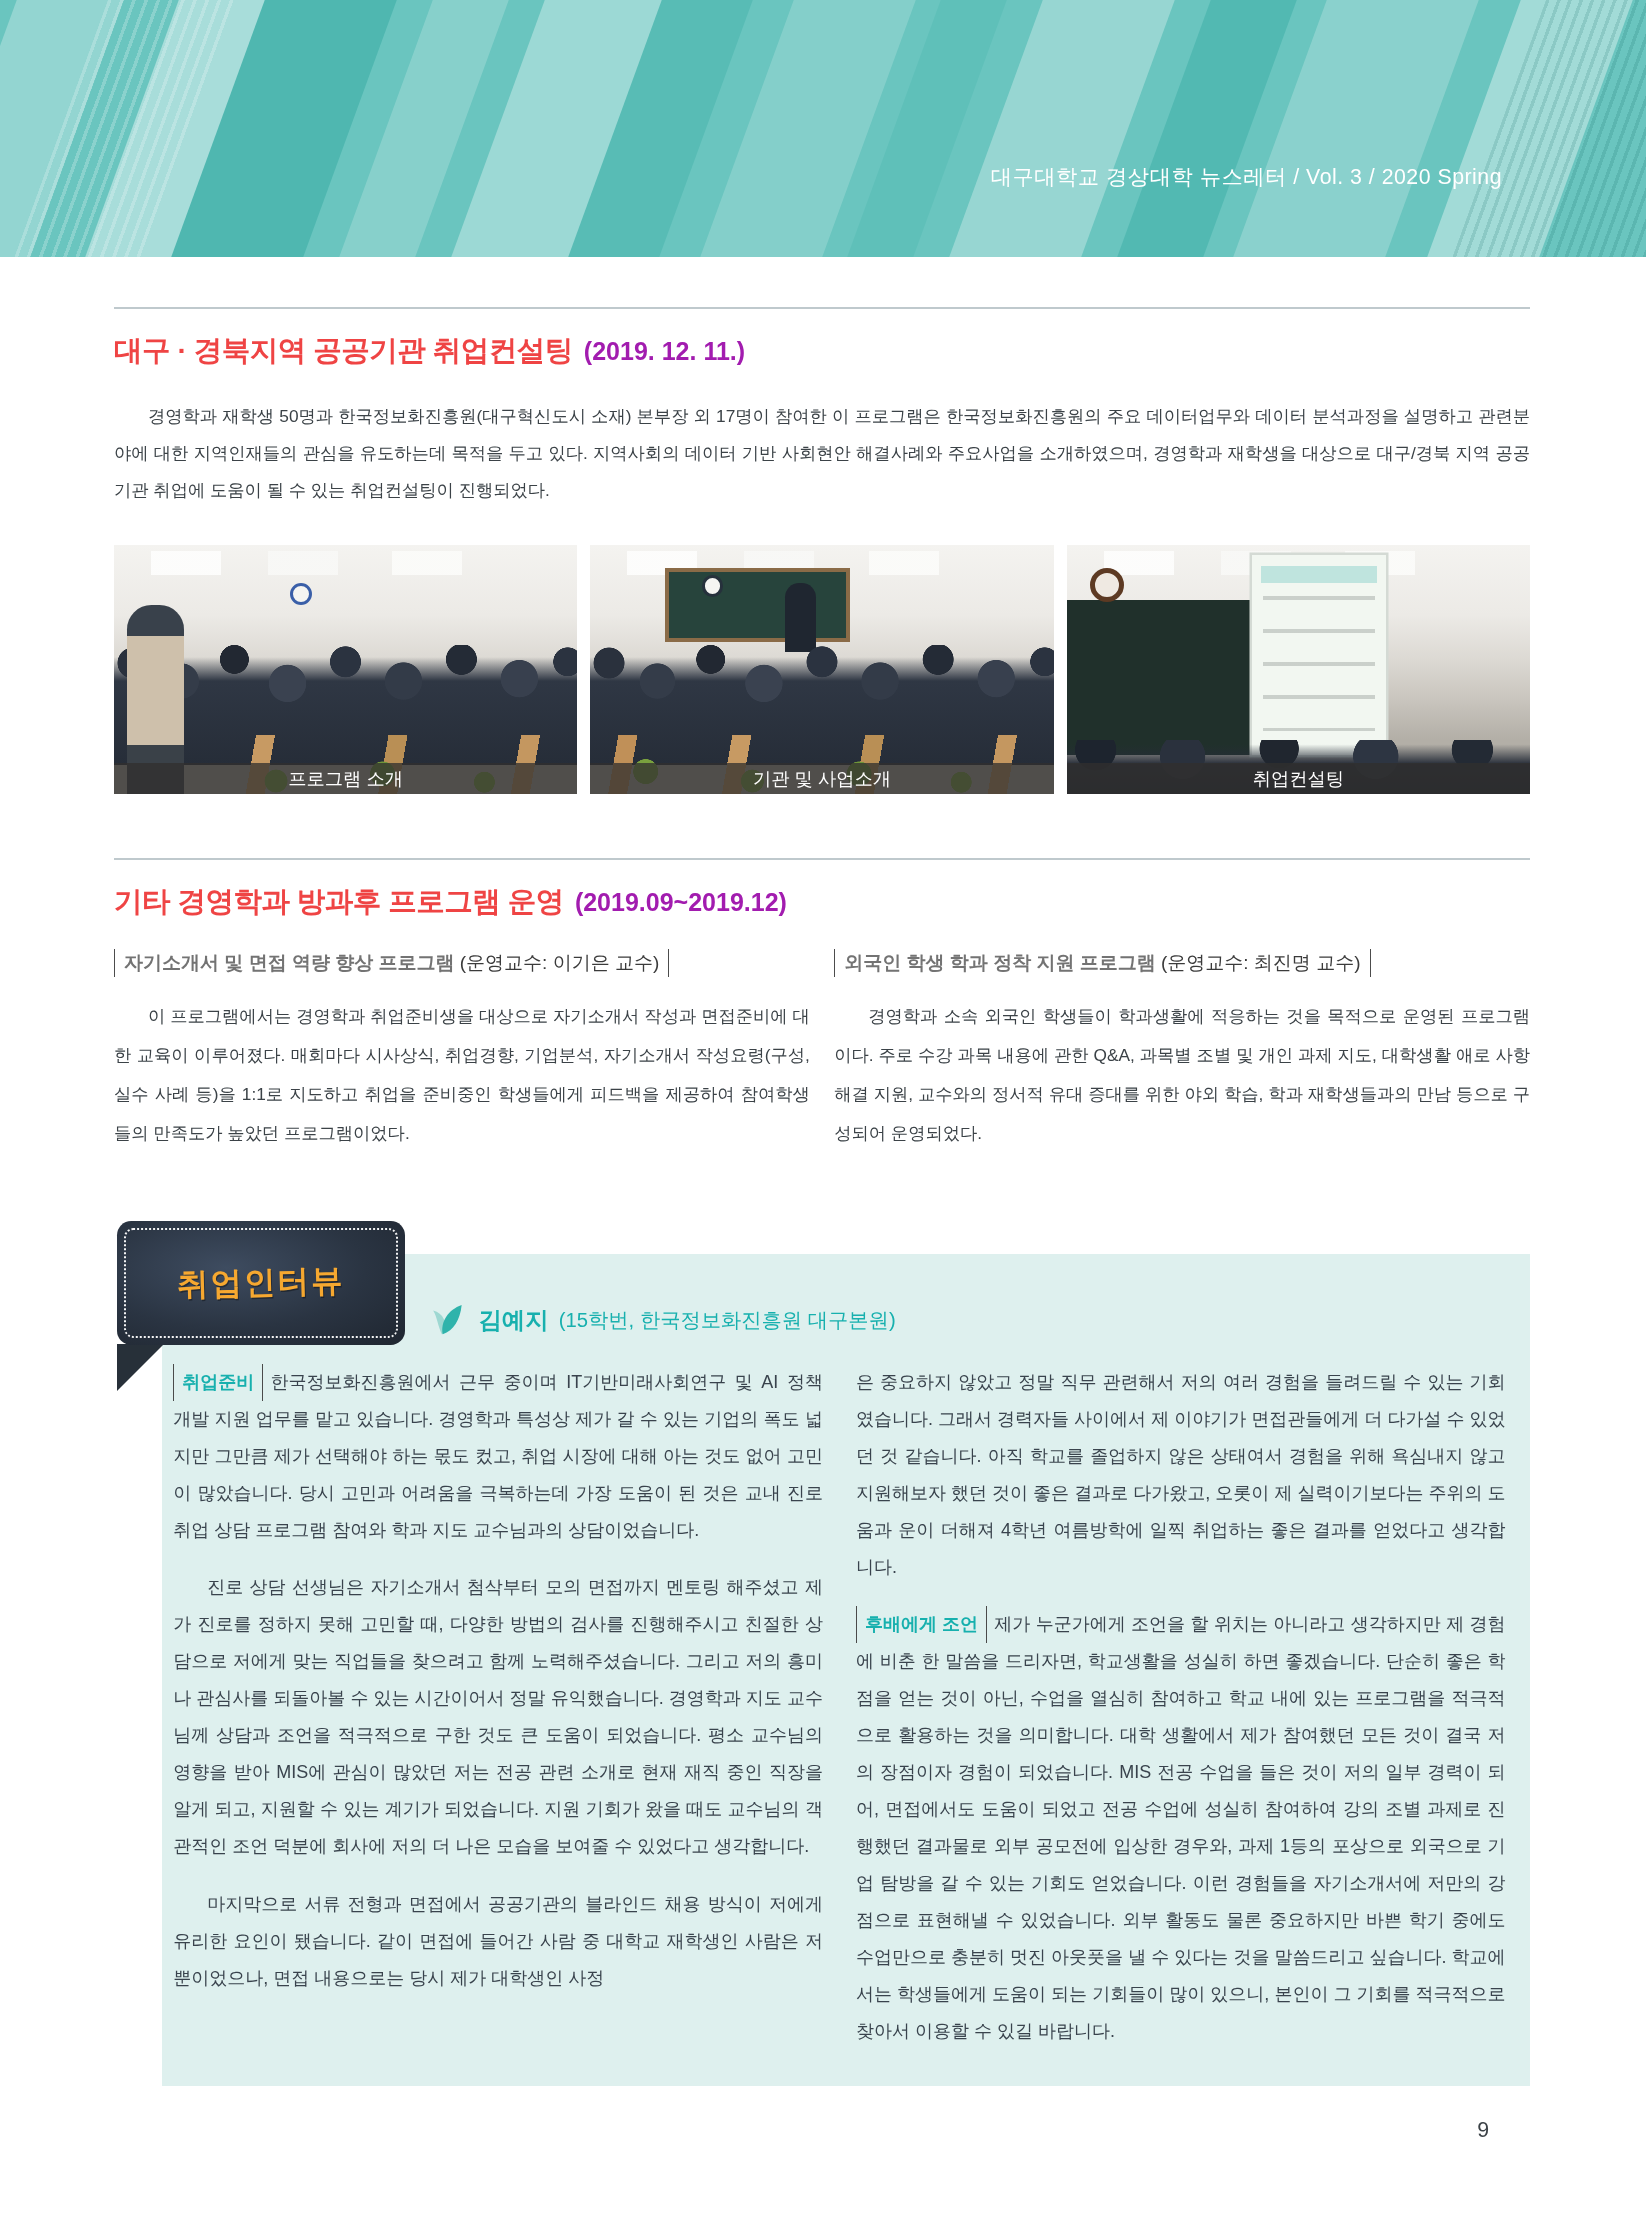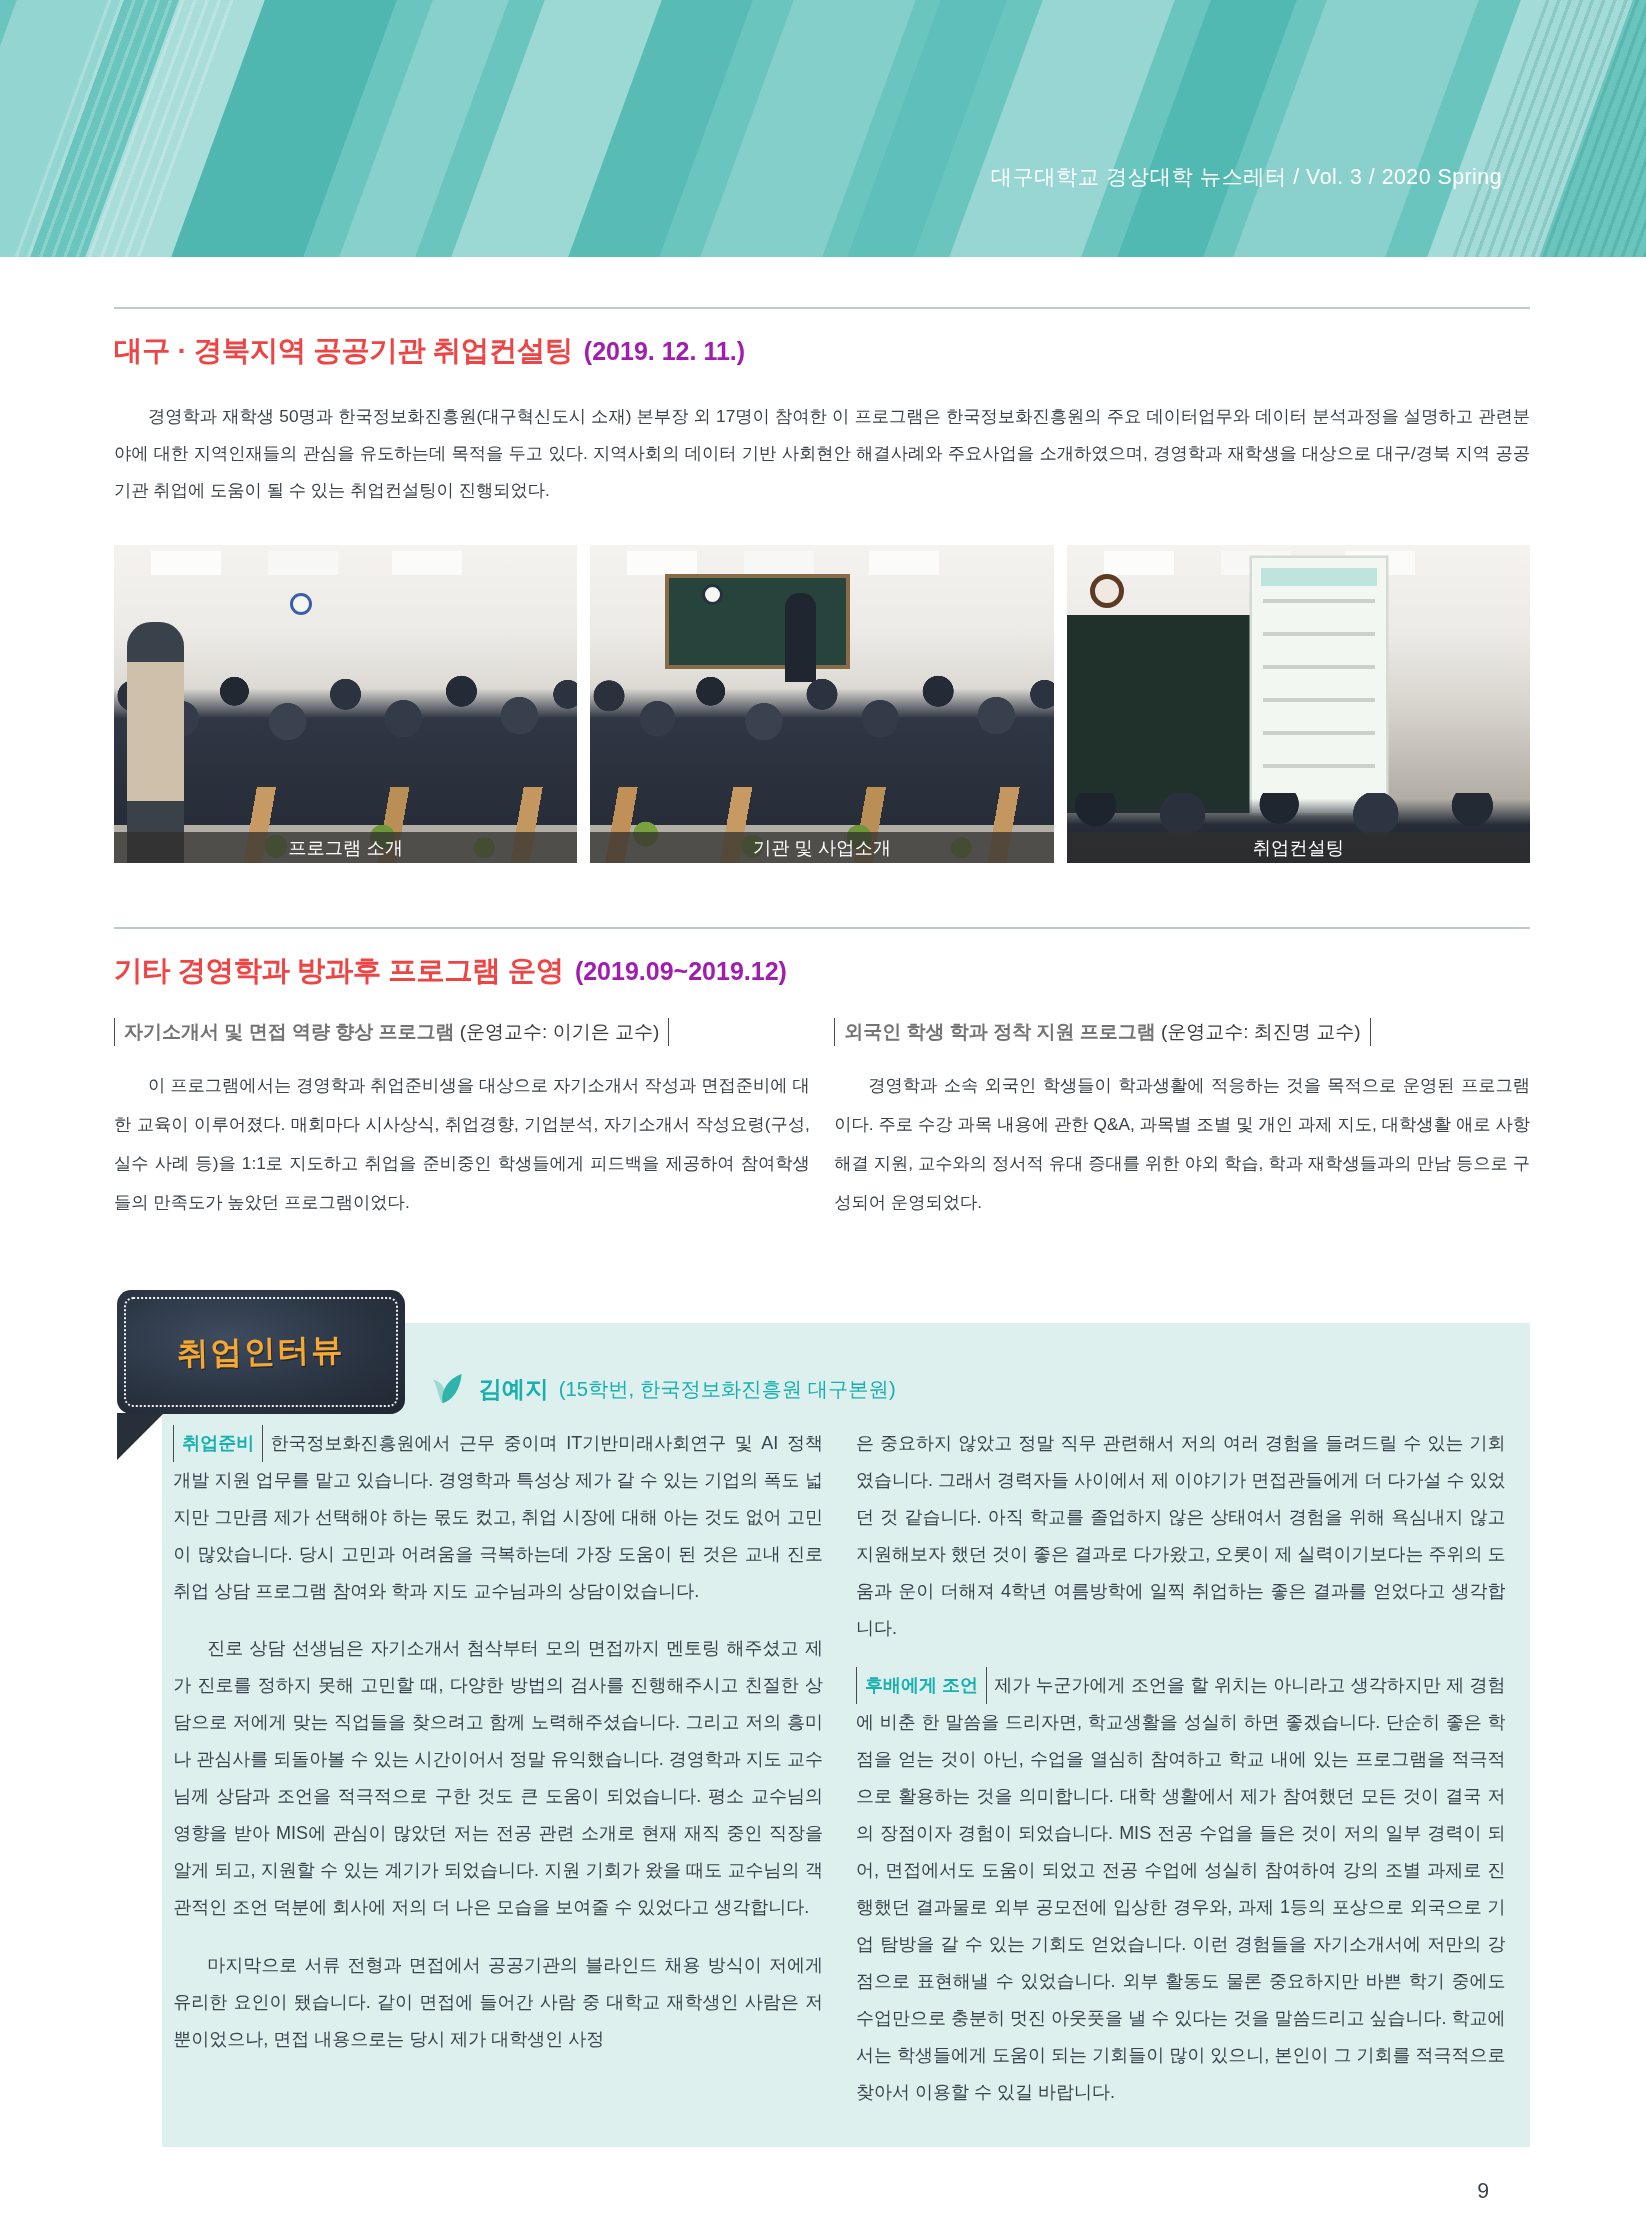--- a/index.html
+++ b/index.html
@@ -34,21 +34,21 @@
   .rule-1 { margin-top:50px; }
   .rule-2 { margin-top:64px; }
   .sec-title-row { display:flex; align-items:baseline; gap:11.2px; margin-top:23.4px; }
   .sec-title { color:#ef4444; font-size:28.5px; font-weight:bold; letter-spacing:-0.5px; }
   .sec-date { color:#a21caf; font-size:25px; font-weight:bold; }
   .sec-body { margin-top:28.5px; font-size:17.3px; line-height:37px; text-align:justify; color:#3b4247; }
   .indent { text-indent:34px; }
 
   
   .photo-row { display:flex; gap:13.2px; margin-top:36px; }
-  .photo { position:relative; flex:1; height:318px; overflow:hidden;
+  .photo { position:relative; flex:1; height:249px; overflow:hidden;
     background:linear-gradient(180deg,#f4f3f0 0%,#eceae6 28%,#dcd9d3 46%,#c9c5be 62%,#b3afa7 78%); }
   .ph-lights { position:absolute; top:6.1px; left:8%; right:8%; height:23.4px; opacity:.95;
     background:linear-gradient(90deg,#fdfdfc 0 18%,rgba(0,0,0,0) 18% 30%,#f8f8f6 30% 48%,rgba(0,0,0,0) 48% 62%,#fbfbf9 62% 80%,rgba(0,0,0,0) 80%); }
   .ph-crowd { position:absolute; left:-10.2px; right:-10.2px; top:40%; height:48%;
     background-image:
       radial-gradient(circle at 6% 15%, #2a313d 0 15.2px, rgba(0,0,0,0) 15.8px),
       radial-gradient(circle at 16% 30%, #343c49 0 17.3px, rgba(0,0,0,0) 18px),
       radial-gradient(circle at 27% 12%, #222832 0 14.2px, rgba(0,0,0,0) 14.7px),
       radial-gradient(circle at 38% 32%, #3a4250 0 18.3px, rgba(0,0,0,0) 19px),
       radial-gradient(circle at 50% 14%, #2b3340 0 15.2px, rgba(0,0,0,0) 15.8px),
@@ -105,21 +105,21 @@
     display:flex; align-items:center; justify-content:center; }
   .iv-badge-inner { position:absolute; inset:7.1px; border:2.5px dotted rgba(255,255,255,.95); border-radius:9.1px; }
   .iv-badge-label { position:relative; color:#f6a830; font-size:31.5px; font-weight:bold; letter-spacing:2px;
     text-shadow:1px 1.5px 0 rgba(0,0,0,.35); transform:rotate(-1.5deg); }
   .iv-fold { position:absolute; left:3px; top:90px; width:0; height:0;
     border-top:47px solid #273039; border-right:47px solid transparent; }
   .iv-name-row { margin-left:257px; display:flex; align-items:center; gap:10.2px; }
   .leaf-icon { width:38px; height:38px; flex:0 0 auto; }
   .iv-name { color:#17b0ae; font-size:23.4px; font-weight:bold; }
   .iv-detail { color:#17b0ae; font-size:20.3px; }
-  .iv-cols { display:flex; gap:33px; margin-top:17px;justify-content:flex-end; }
+  .iv-cols { display:flex; gap:33px; margin-top:25px; }
   .icol { flex:1; font-size:18px; line-height:37px; text-align:justify; color:#39434d; }
   .ipara + .ipara { margin-top:20.3px; }
   .label-bars { display:inline-block; border-left:1.5px solid #4a4a4a; border-right:1.5px solid #4a4a4a; padding:0 8.1px; margin-right:7.1px; }
   .ilabel { color:#17b0ae; font-weight:bold; }
 
   
   .page-number { margin:31.5px 158px 30.5px 0; text-align:right; font-size:21.3px; color:#3c4247; }
 </style>
 </head>
 <body>

